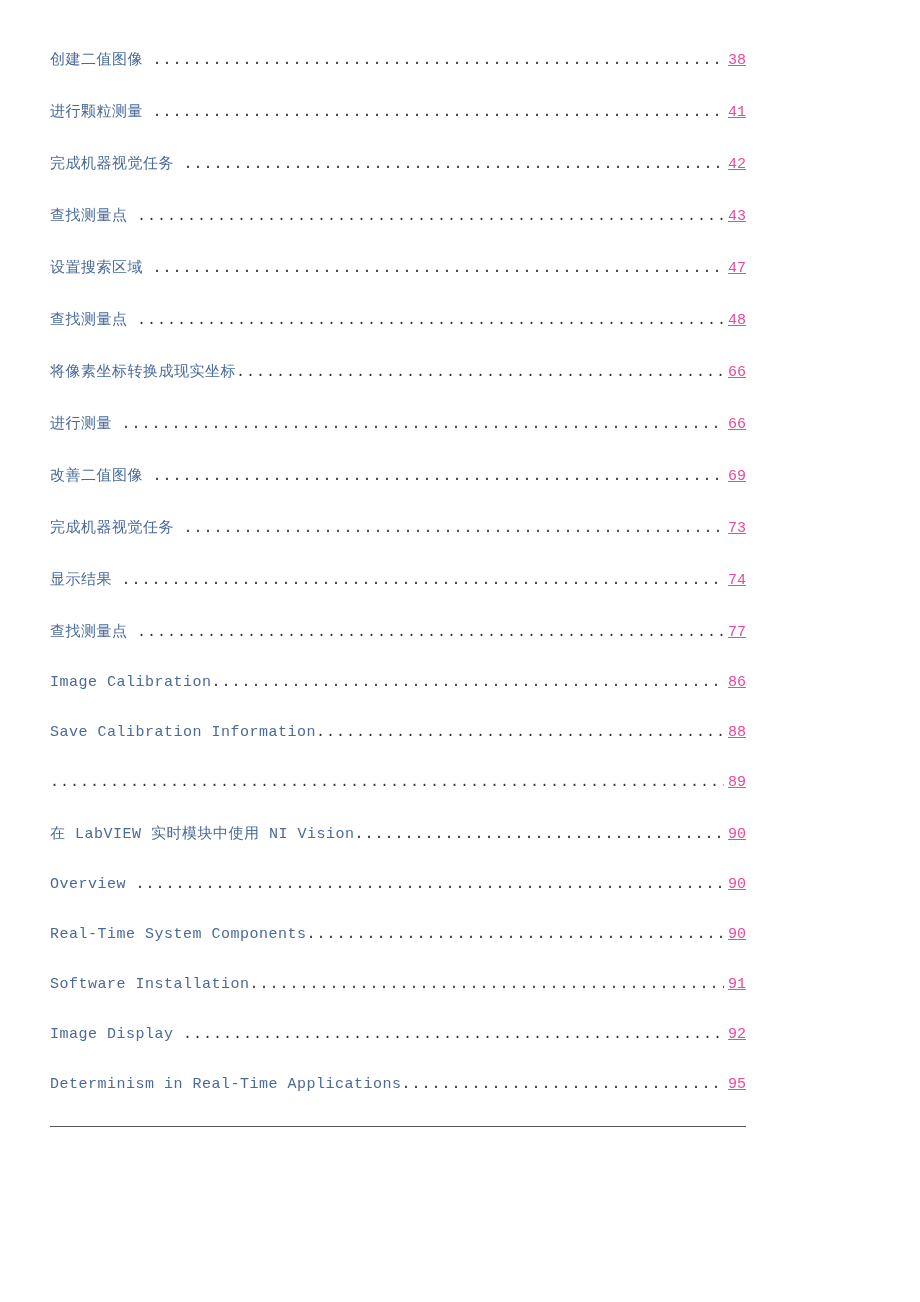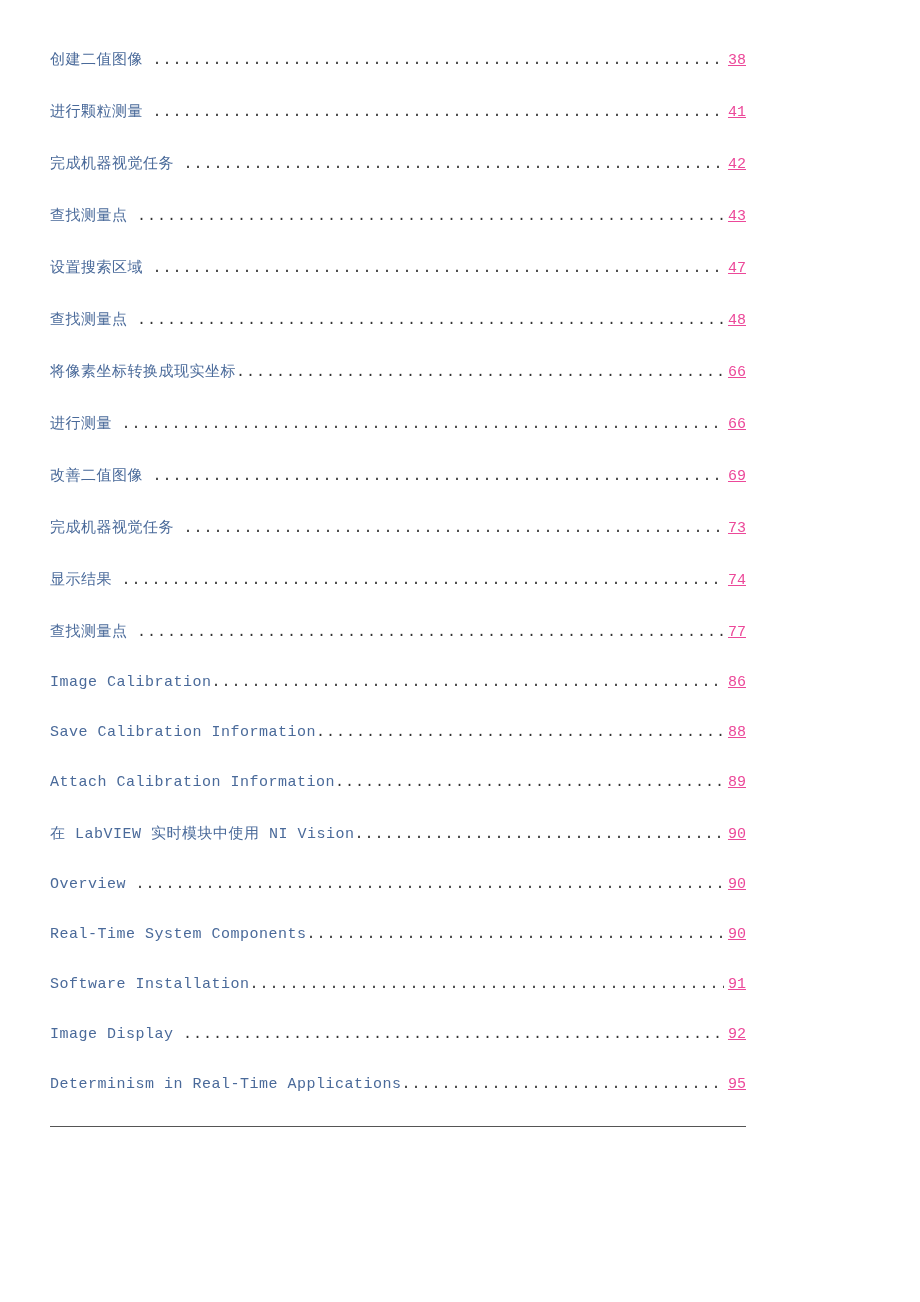--- a/index.html
+++ b/index.html
@@ -126,21 +126,20 @@
         <a class="toc-title">Image Calibration</a>
         <span class="toc-dots"></span>
         <span class="toc-page">86</span>
       </li>
       <li class="toc-entry">
         <a class="toc-title">Save Calibration Information</a>
         <span class="toc-dots"></span>
         <span class="toc-page">88</span>
       </li>
       <li class="toc-entry">
-        <a class="toc-title">Attach Calibration Information</a>
         <span class="toc-dots"></span>
         <span class="toc-page">89</span>
       </li>
       <li class="toc-entry">
         <a class="toc-title">在 LabVIEW 实时模块中使用 NI Vision</a>
         <span class="toc-dots"></span>
         <span class="toc-page">90</span>
       </li>
       <li class="toc-entry">
         <a class="toc-title toc-title-space">Overview</a>

